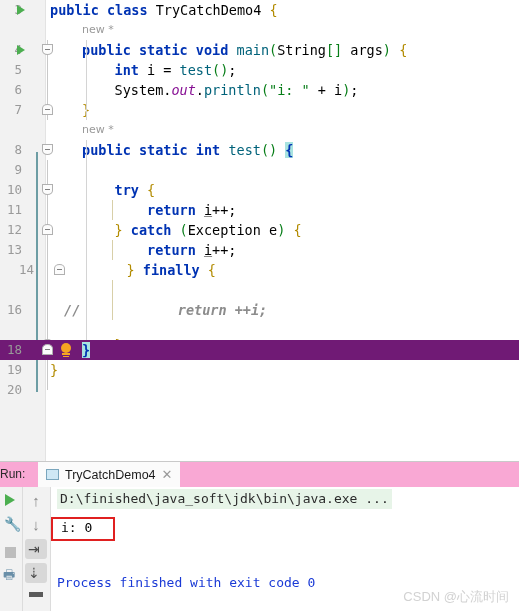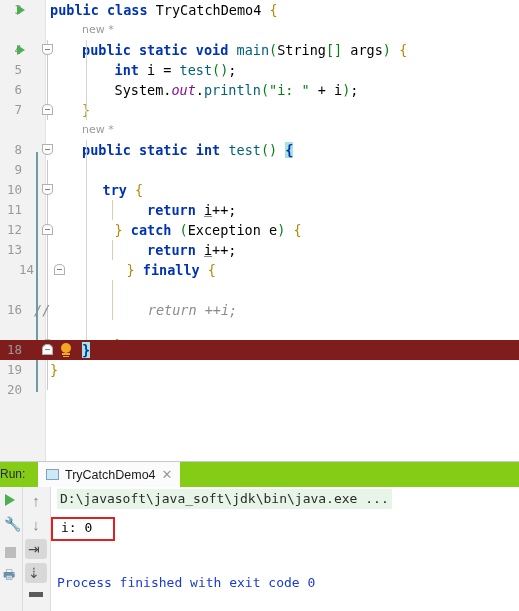--- a/index.html
+++ b/index.html
@@ -40,21 +40,21 @@
     height: 20px;
     line-height: 20px;
     white-space: pre;
     font-family: "DejaVu Sans Mono", monospace;
     font-size: 13.5px;
   }
   .line.annot {
     height: 20px;
     line-height: 20px;
   }
-  .line.hl { background: #7f1d1d; }
+  .line.hl { background: #701a75; }
 
   .lnum {
     position: absolute;
     left: -6px; top: 0;
     width: 28px;
     text-align: right;
     color: #999999;
     font-family: "DejaVu Sans Mono", monospace;
     font-size: 12.5px;
     line-height: 20px;
@@ -153,21 +153,21 @@
     position: absolute;
     left: 0; top: 461px;
     width: 519px; height: 150px;
     background: #ffffff;
     border-top: 1px solid #c9c9c9;
   }
   .run-header {
     position: absolute;
     left: 0; top: 0;
     width: 519px; height: 25px;
-    background: #84cc16;
+    background: #f9a8d4;
     border-bottom: 1px solid #cfcfcf;
   }
   .run-label {
     position: absolute;
     left: 0px; top: 5px;
     font-size: 12px;
     color: #2b2b2b;
     font-family: "Liberation Sans", sans-serif;
   }
   .run-tab {
@@ -346,21 +346,21 @@
         <span class="codetext" style="left:82px;"><span class="kw">public</span> <span class="kw">static</span> <span class="kw">int</span> <span class="fn">test</span><span class="par">()</span> <span class="hlbrace">{</span></span>
       </div>
 
       <div class="line" style="top:160px;position:absolute;left:0;width:519px;">
         <span class="lnum">9</span>
       </div>
 
       <div class="line" style="top:180px;position:absolute;left:0;width:519px;">
         <span class="lnum">10</span>
         <span class="fold down"></span>
-        <span class="codetext" style="left:70px;text-align:right;">    <span class="kw">try</span> <span class="br">{</span></span>
+        <span class="codetext" style="left:82px;text-align:right;">    <span class="kw">try</span> <span class="br">{</span></span>
       </div>
 
       <div class="line" style="top:200px;position:absolute;left:0;width:519px;">
         <span class="lnum">11</span>
         <span class="codetext" style="left:82px;">        <span class="kw">return</span> <span class="var">i</span>++;</span>
       </div>
 
       <div class="line" style="top:220px;position:absolute;left:0;width:519px;">
         <span class="lnum">12</span>
         <span class="fold up"></span>
@@ -374,21 +374,21 @@
 
       <div class="line" style="top:260px;position:absolute;left:12px;width:519px;">
         <span class="lnum">14</span>
         <span class="fold up"></span>
         <span class="codetext" style="left:82px;">    <span class="br">}</span> <span class="kw">finally</span> <span class="br">{</span></span>
       </div>
 
 
       <div class="line" style="top:300px;position:absolute;left:0;width:519px;">
         <span class="lnum">16</span>
-        <span class="codetext" style="left:34px;"><span class="slash">//</span><span class="cmt">            return ++i;</span></span>
+        <span class="codetext" style="left:64px;font-weight:bold;"><span class="slash">//</span><span class="cmt">            return ++i;</span></span>
       </div>
 
       <div class="line" style="top:335px;position:absolute;left:0;width:519px;">
         <span class="lnum">17</span>
         <span class="fold up"></span>
         <span class="codetext" style="left:82px;">    <span class="br">}</span></span>
       </div>
 
       <div class="line hl" style="top:340px;position:absolute;left:0;width:519px;">
         <span class="lnum">18</span>
@@ -452,21 +452,22 @@
       </div>
       <div class="tb-btn sel" style="left:2px;top:76px;width:22px;height:20px;">
         <span class="wrapico">⇣</span>
       </div>
       <div class="tb-btn" style="left:2px;top:100px;">
         <span style="position:absolute;left:4px;top:5px;width:14px;height:5px;background:#5a5a5a;"></span>
       </div>
     </div>
 
     <div class="console">
-      <div class="cline cmdline" style="top:2px;">D:\javasoft\java_soft\jdk\bin\java.exe ...</div>
+      <div class="cline cmdline" style="top:2px;">D:\finished\java_soft\jdk\bin\java.exe ...</div>
       <div class="cline outline" style="top:31px;left:10px;">i: 0</div>
       <div class="redbox"></div>
       <div class="cline finline" style="top:86px;">Process finished with exit code 0</div>
     </div>
 
+    <div class="watermark">CSDN @心流时间</div>
   </div>
 
 </div>
 
 </body></html>

